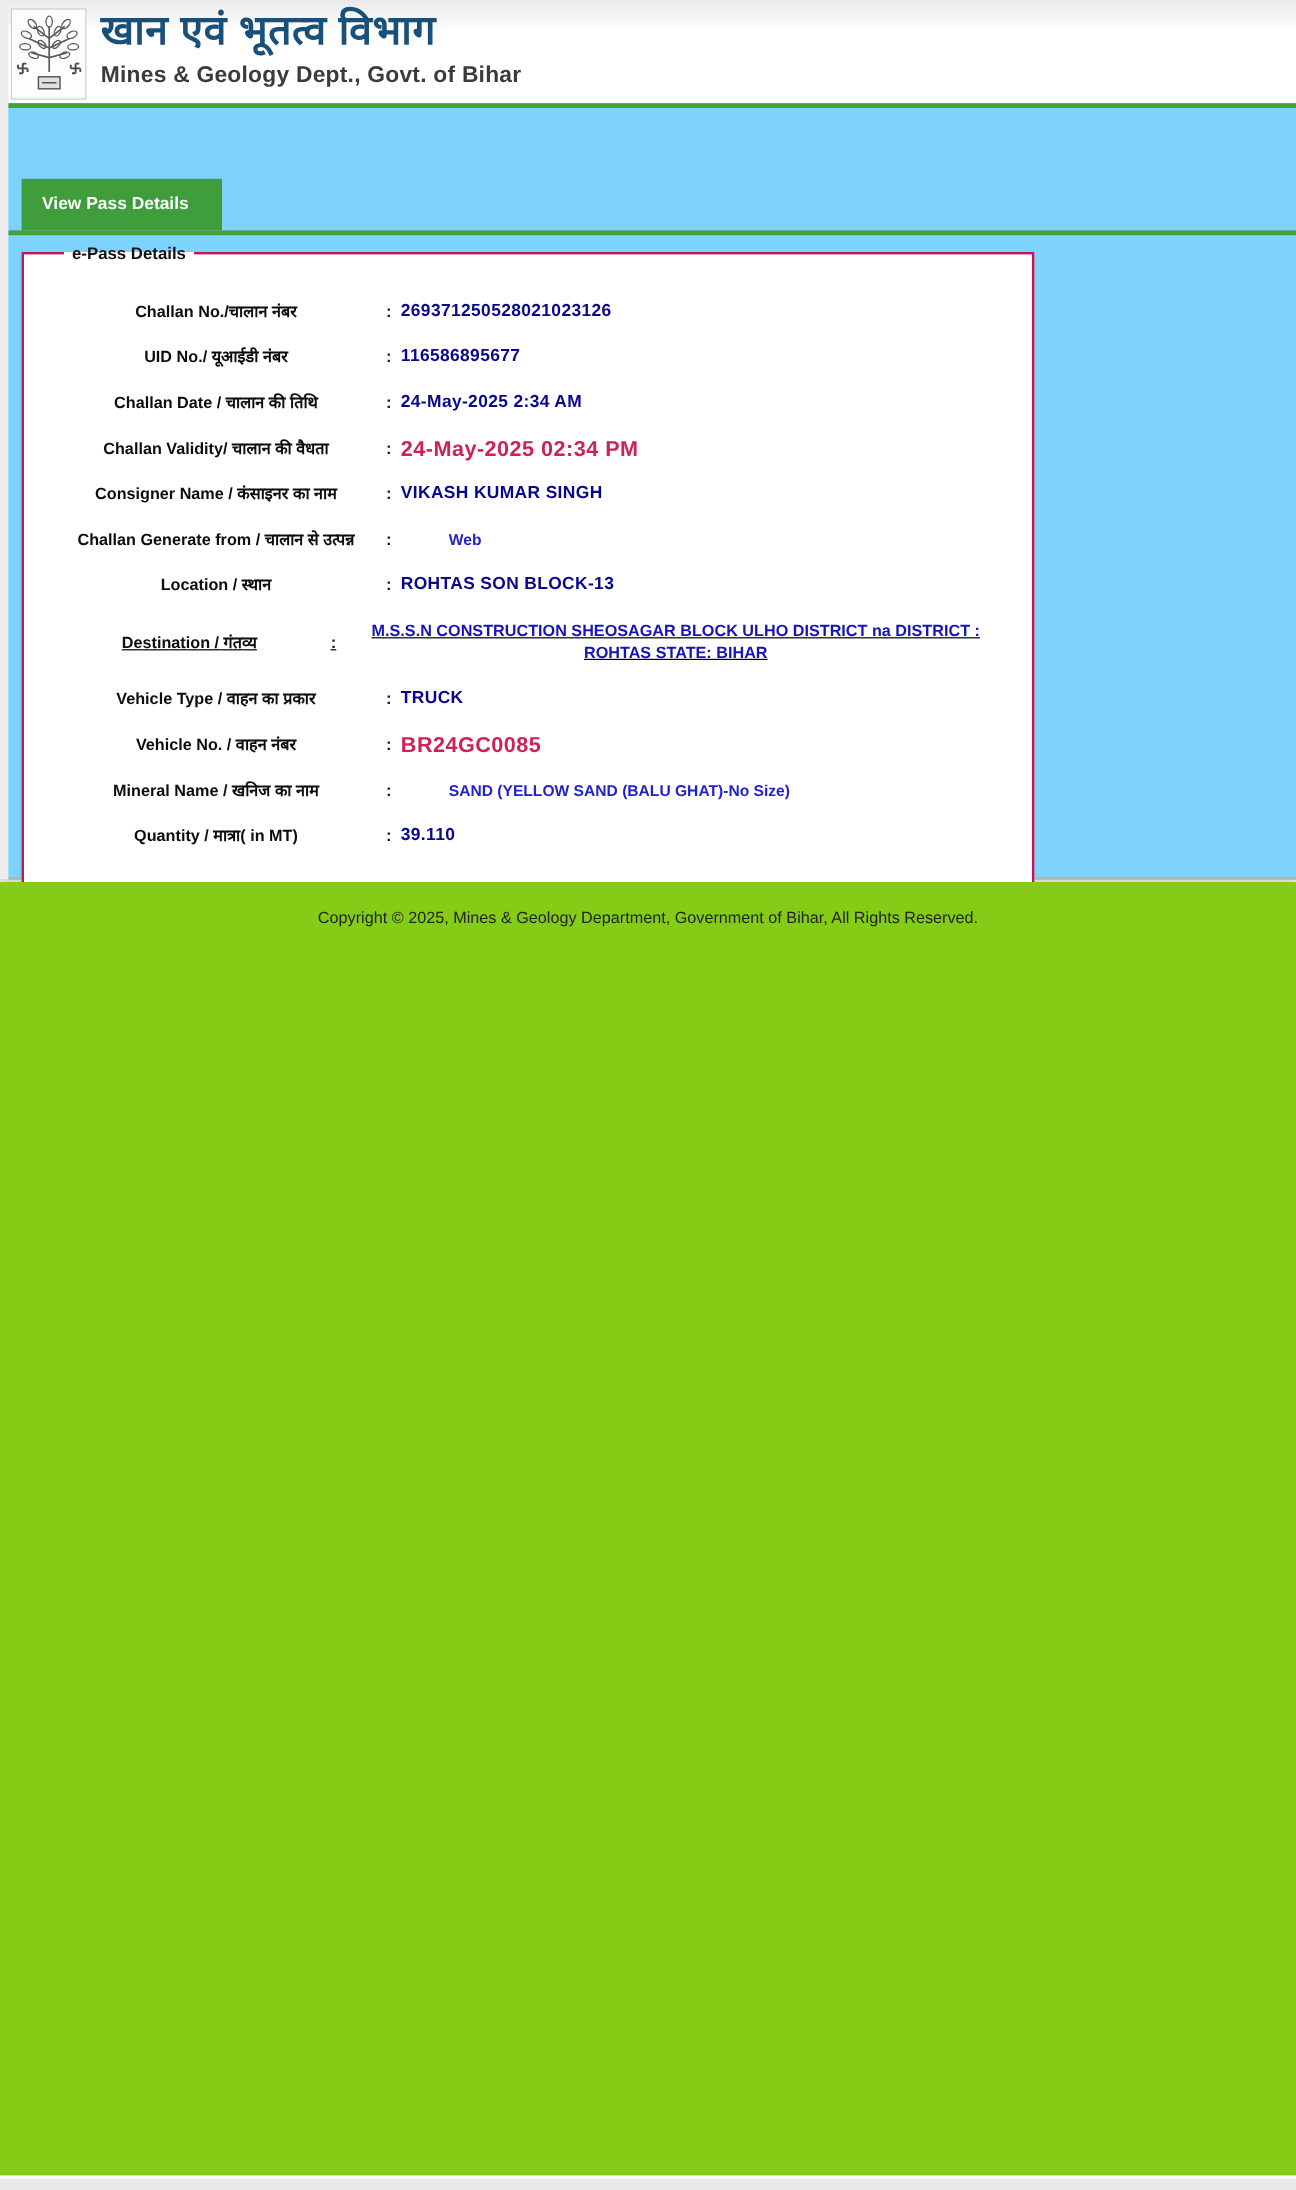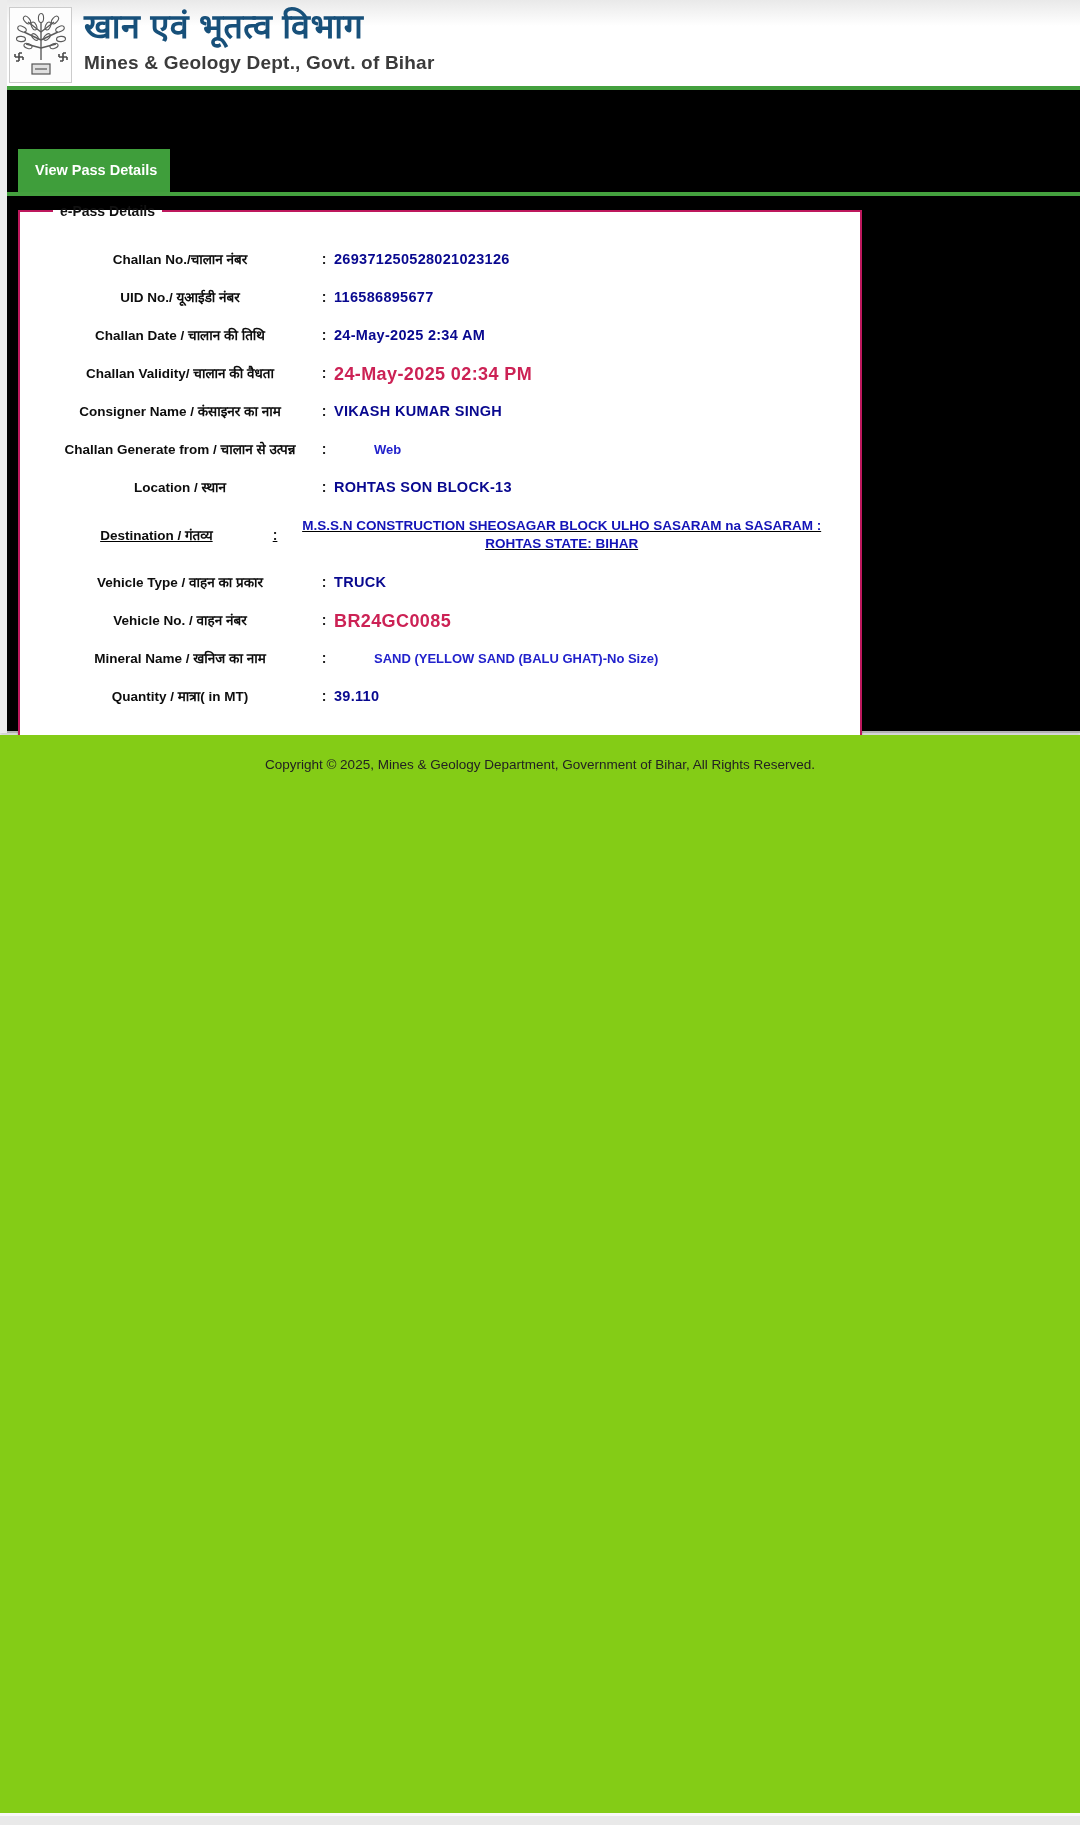--- a/index.html
+++ b/index.html
@@ -7,21 +7,21 @@
   body {
     font-family:"Liberation Sans", sans-serif;
     background:#f0f0f0;
     position:relative;
     overflow:hidden;
   }
   
   .page-white {
     position:absolute; top:0; left:0;
     width:1080px; height:733px;
-    background:#000000;
+    background:#7dd3fc;
     border-bottom:2px solid #b3b3b3;
     box-shadow:0 3px 3px rgba(0,0,0,0.12);
   }
   .left-strip {
     position:absolute; top:0; left:0;
     width:7px; height:733px;
     background:#ececec; z-index:5;
   }
   
   .header {
@@ -51,21 +51,21 @@
     letter-spacing:0.2px;
   }
   
   .tab-zone { padding-top:59px; background:transparent; }
   .view-pass-tab {
     display:inline-block;
     margin-left:18px;
     background:#3f9e3b;
     color:#ffffff;
     font-size:14.5px; font-weight:bold;
-    padding:13px 13px 14px 17px;
+    padding:13px 28px 14px 17px;
     border:none;
     cursor:pointer;
     vertical-align:bottom;
   }
   .green-bar { height:4px; background:#44a03e; }
   
   .epass-fieldset {
     margin:7px 3px 0 18px;
     width:844px;
     border:2px solid #be185d;
@@ -216,21 +216,21 @@
 
   <div class="row r-navy">
     <div class="lbl">Location / स्थान</div>
     <div class="col">:</div>
     <div class="val v-navy">ROHTAS SON BLOCK-13</div>
   </div>
 
   <div class="row r-navy-wrap">
     <div class="lbl">Destination / गंतव्य</div>
     <div class="col">:</div>
-    <div class="val v-navy-wrap">M.S.S.N CONSTRUCTION SHEOSAGAR BLOCK ULHO SASARAM na SASARAM : ROHTAS STATE: BIHAR</div>
+    <div class="val v-navy-wrap">M.S.S.N CONSTRUCTION SHEOSAGAR BLOCK ULHO DISTRICT na DISTRICT : ROHTAS STATE: BIHAR</div>
   </div>
 
   <div class="row r-navy">
     <div class="lbl">Vehicle Type / वाहन का प्रकार</div>
     <div class="col">:</div>
     <div class="val v-navy">TRUCK</div>
   </div>
 
   <div class="row r-crimson-large">
     <div class="lbl">Vehicle No. / वाहन नंबर</div>

